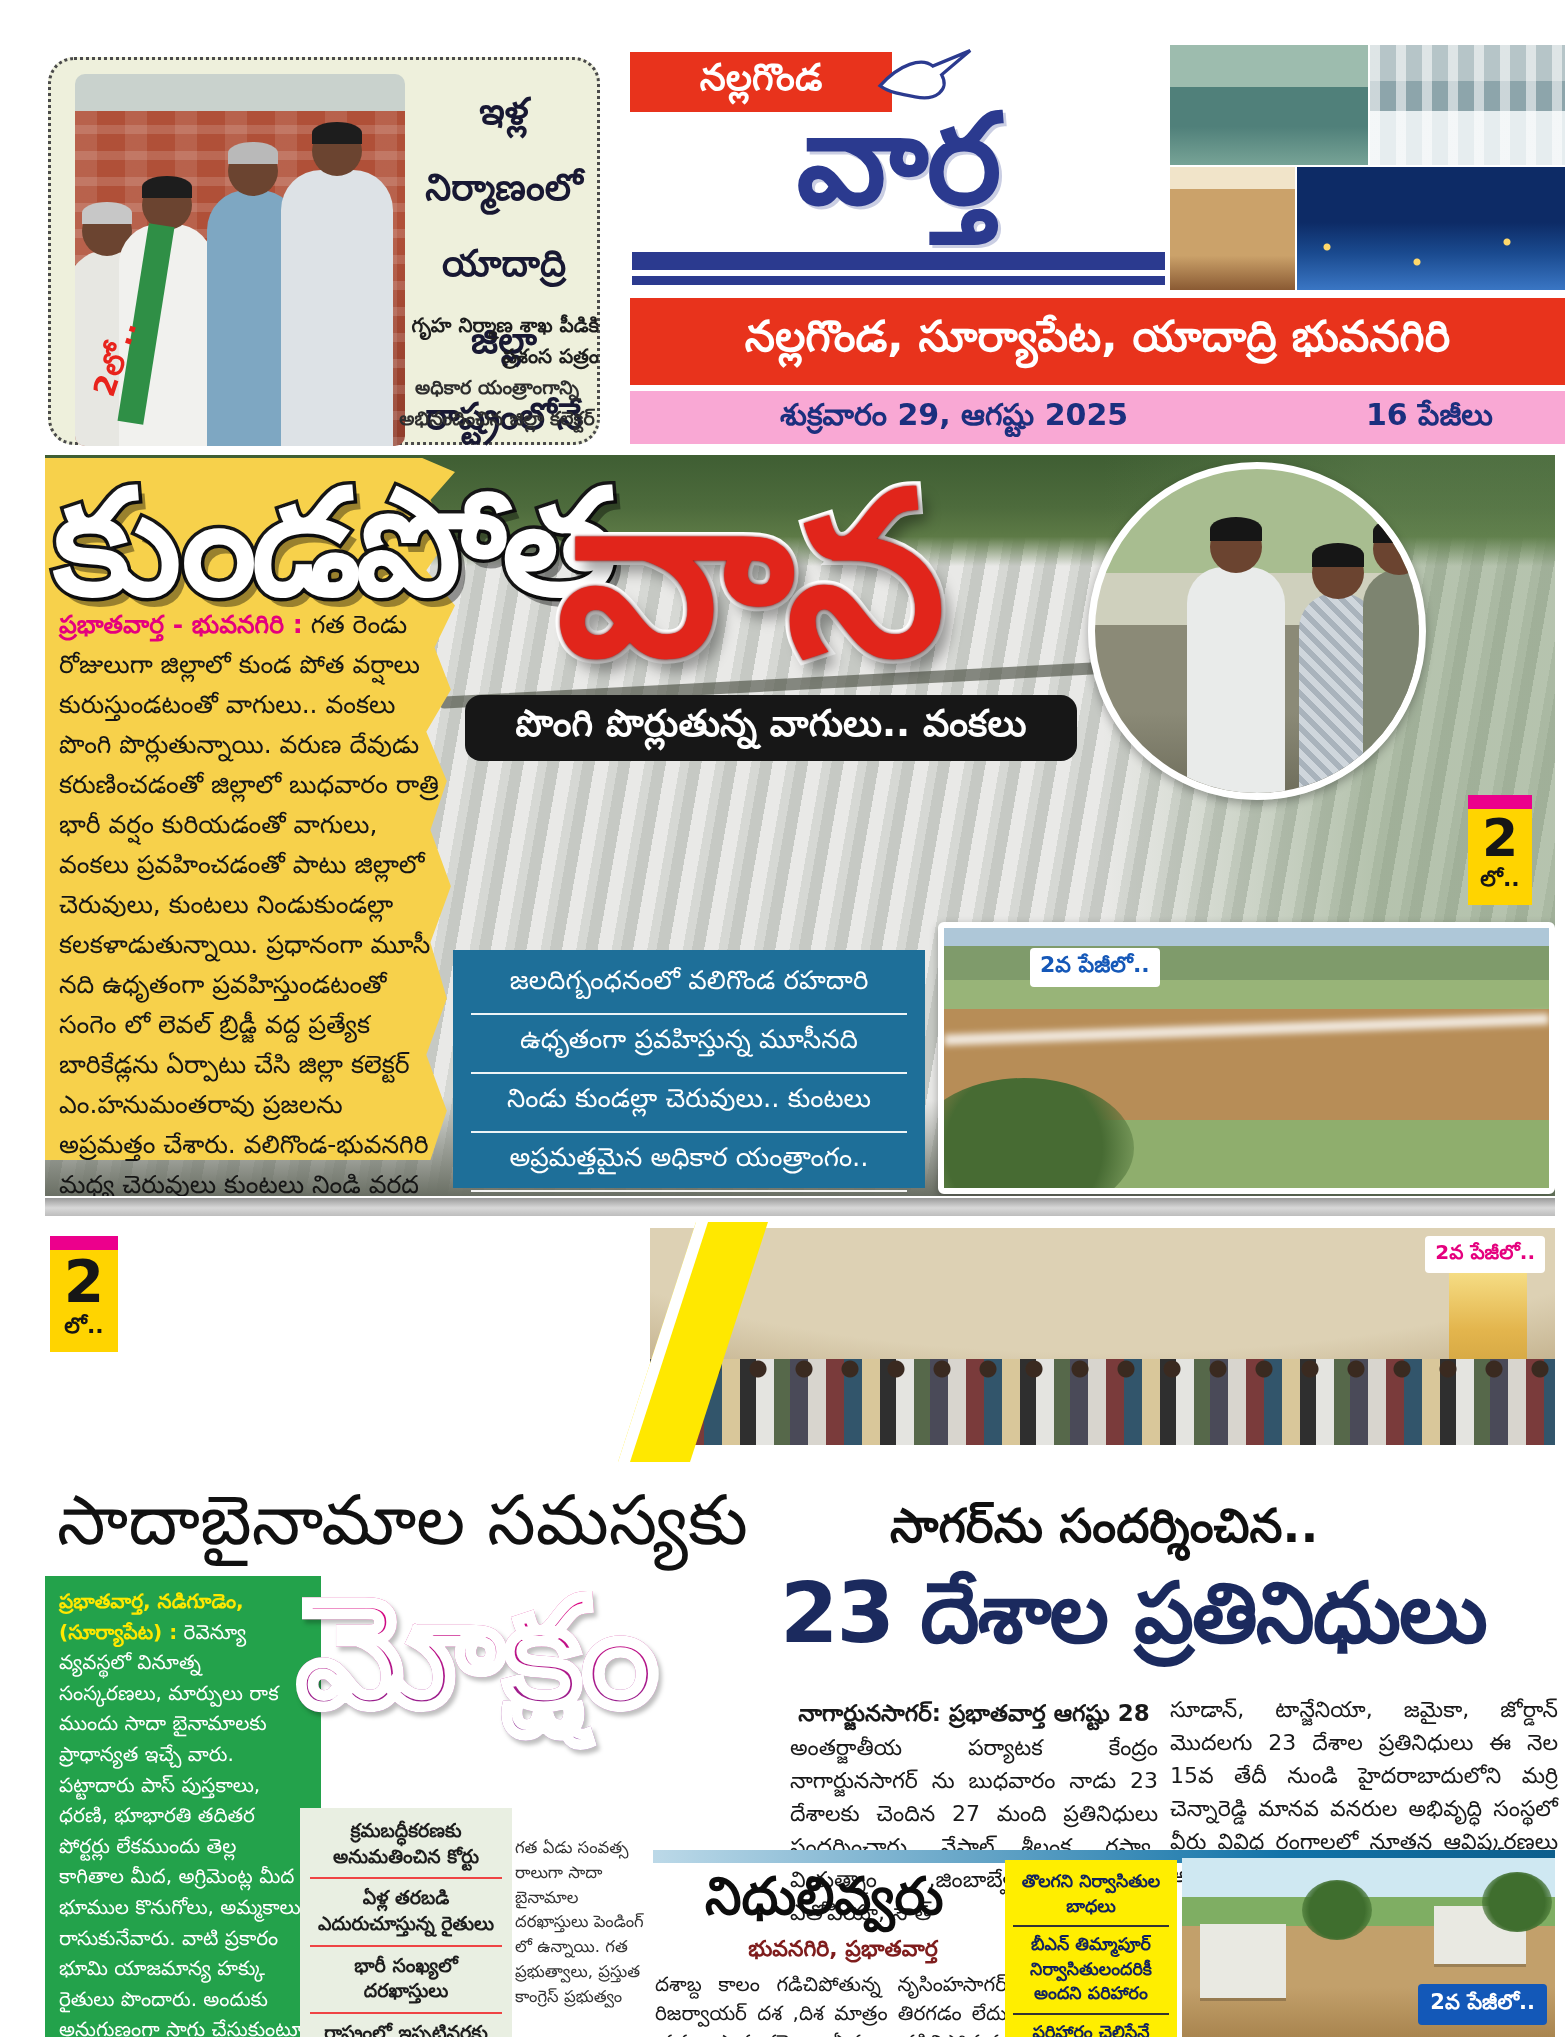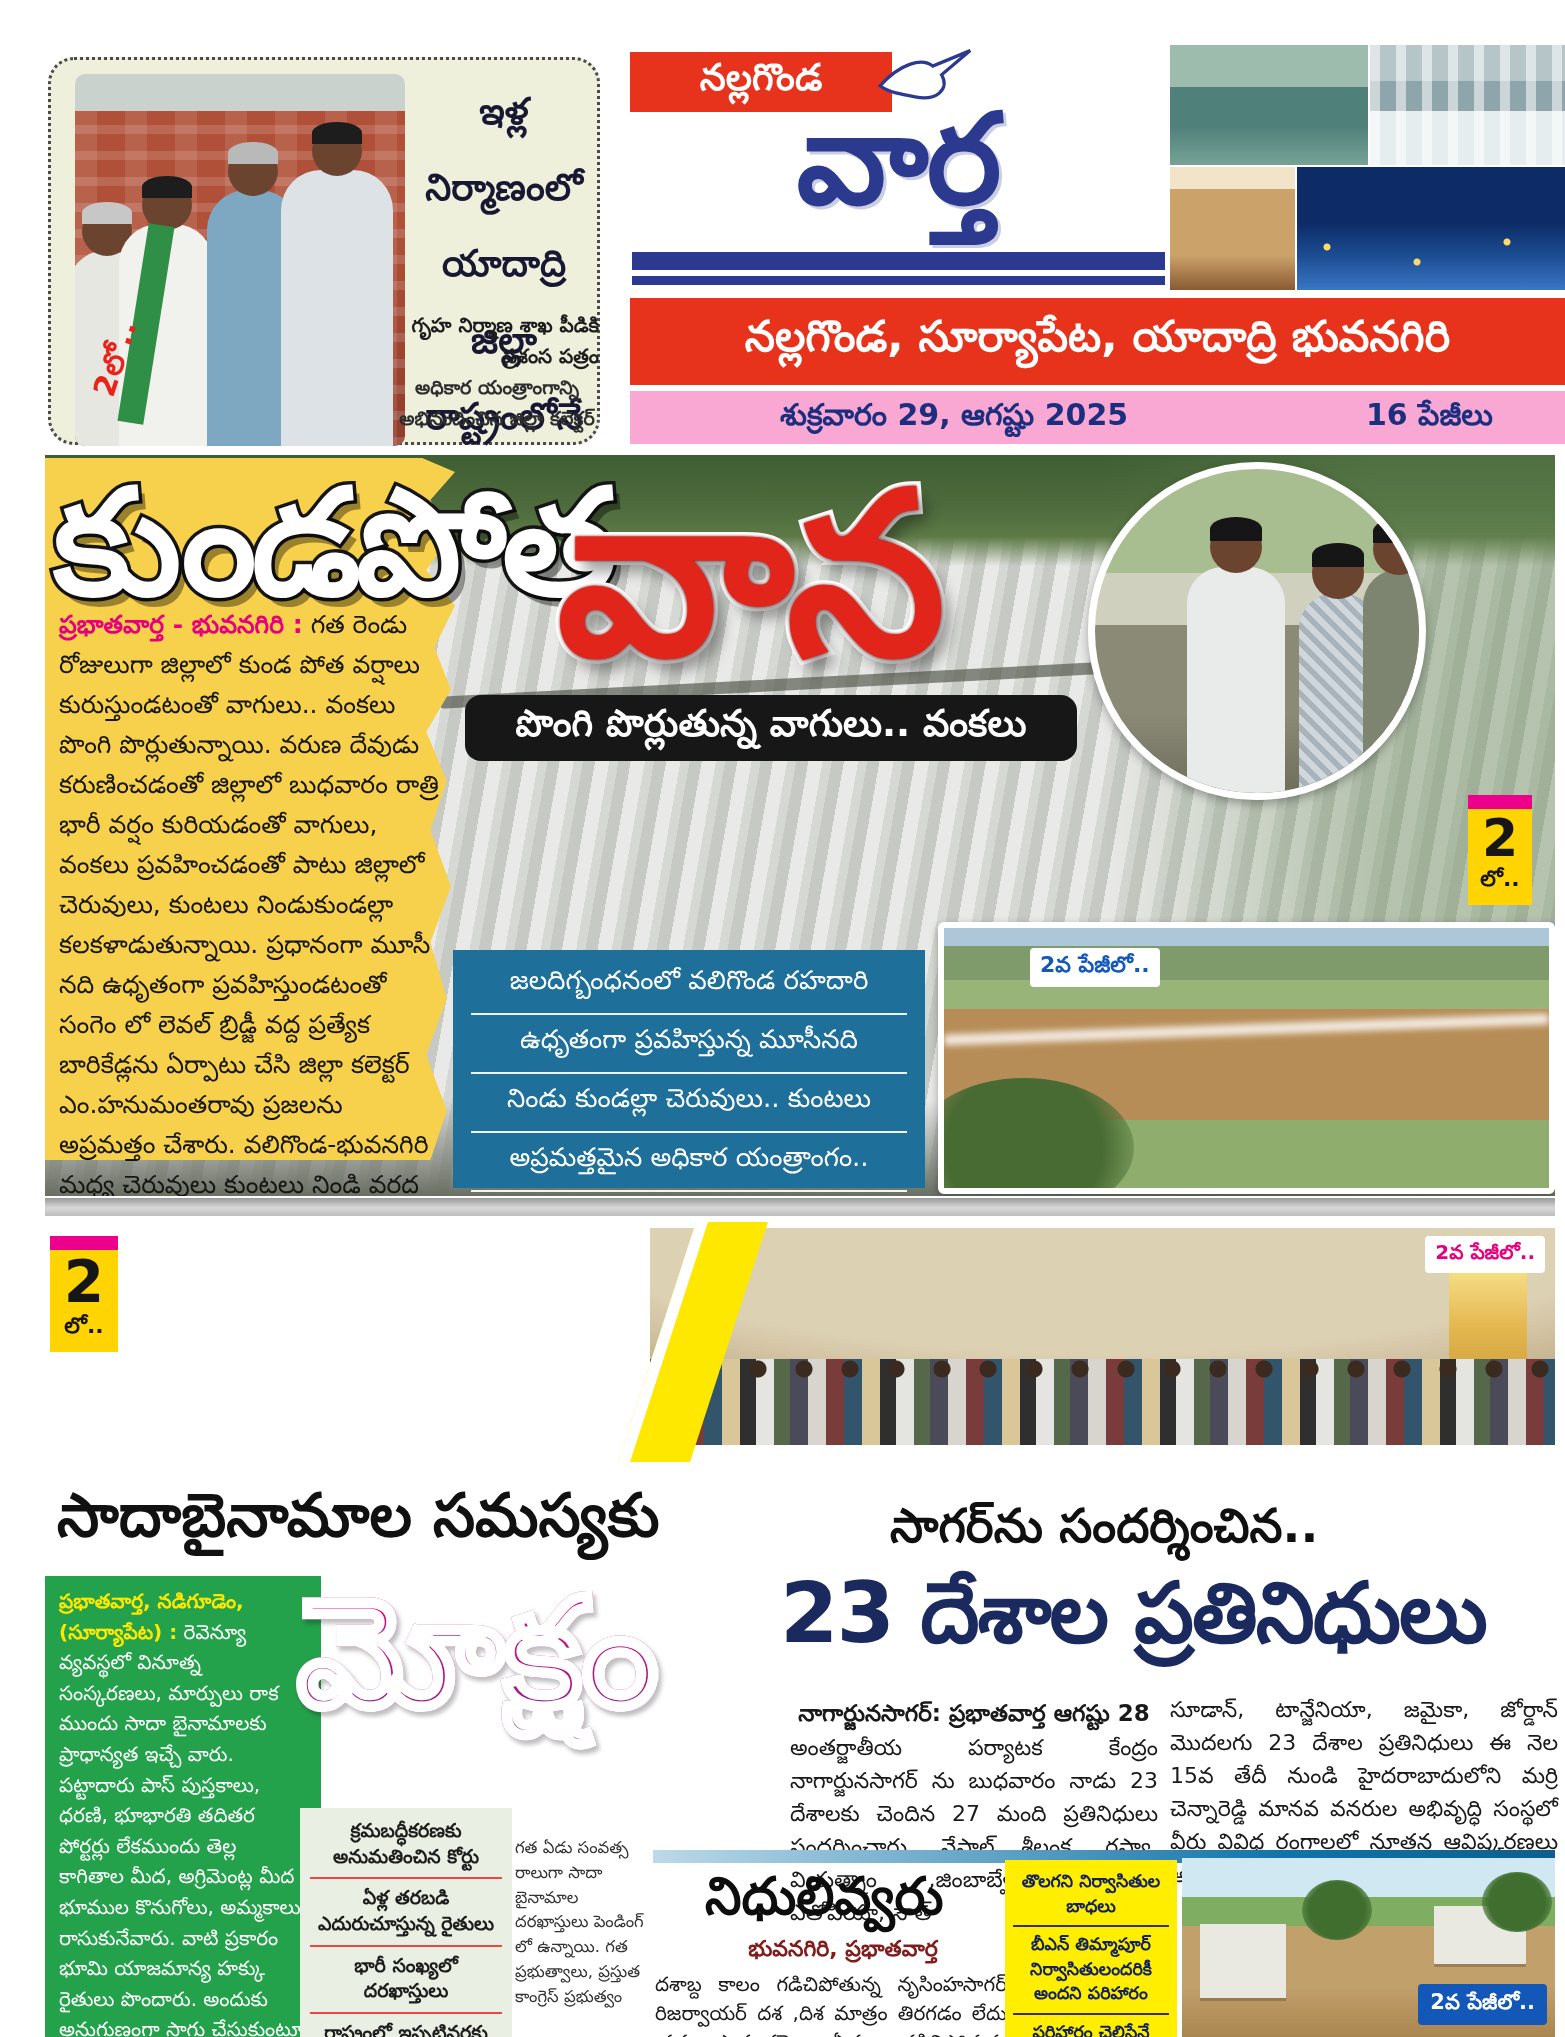--- a/index.html
+++ b/index.html
@@ -159,21 +159,21 @@
   .stupa{position:absolute;right:28px;top:8px;width:78px;height:209px;border-radius:10px 10px 0 0;
          background:linear-gradient(180deg,#f7e089 0 15%,#e3b54d 45%,#b78a2e 100%);}
   .crowd{position:absolute;left:0;bottom:0;width:100%;height:86px;
      background:
        radial-gradient(circle 9px at 16px 10px,#3a2a20 8px,rgba(0,0,0,0) 9px) left top/46px 86px repeat-x,
        repeating-linear-gradient(90deg,#4a4a58 0 18px,#d8d5ce 18px 36px,#7a3b3b 36px 54px,
           #32556b 54px 72px,#d9c79a 72px 90px,#2f2f2f 90px 106px,#e4e4e0 106px 124px,#56684a 124px 140px);}
   .del-chip{right:10px;top:8px;color:#e5007e;font-size:20px;}
   .bt-badge{left:5px;top:8px;width:68px;z-index:5;}
   .bt-badge .n{font-size:58px;}
-  .bain-kicker{position:absolute;left:12px;top:252px;margin:0;width:620px;font-size:60px;font-weight:700;
+  .bain-kicker{position:absolute;left:12px;top:252px;margin:0;width:620px;font-size:69px;font-weight:400;
                color:#111;white-space:nowrap;z-index:3;-webkit-text-stroke:7px #fff;paint-order:stroke fill;
                text-shadow:0 0 10px rgba(255,255,255,.9);}
   .moksham{position:absolute;left:252px;top:338px;font-size:150px;font-weight:800;z-index:3;
            background:linear-gradient(180deg,#e6007e 10%,#a81b8c 55%,#6a2c91 95%);
            -webkit-background-clip:text;background-clip:text;color:transparent;
            -webkit-text-fill-color:transparent;-webkit-text-stroke:6px #fff;paint-order:stroke fill;
            filter:drop-shadow(3px 4px 2px rgba(0,0,0,.25));white-space:nowrap;}
   .green-panel{position:absolute;left:0;top:348px;width:276px;height:461px;background:#23a24b;
                padding:10px 14px;color:#fff;font-size:20px;line-height:1.53;}
   .green-panel .glead{color:#ffe800;font-weight:700;}

